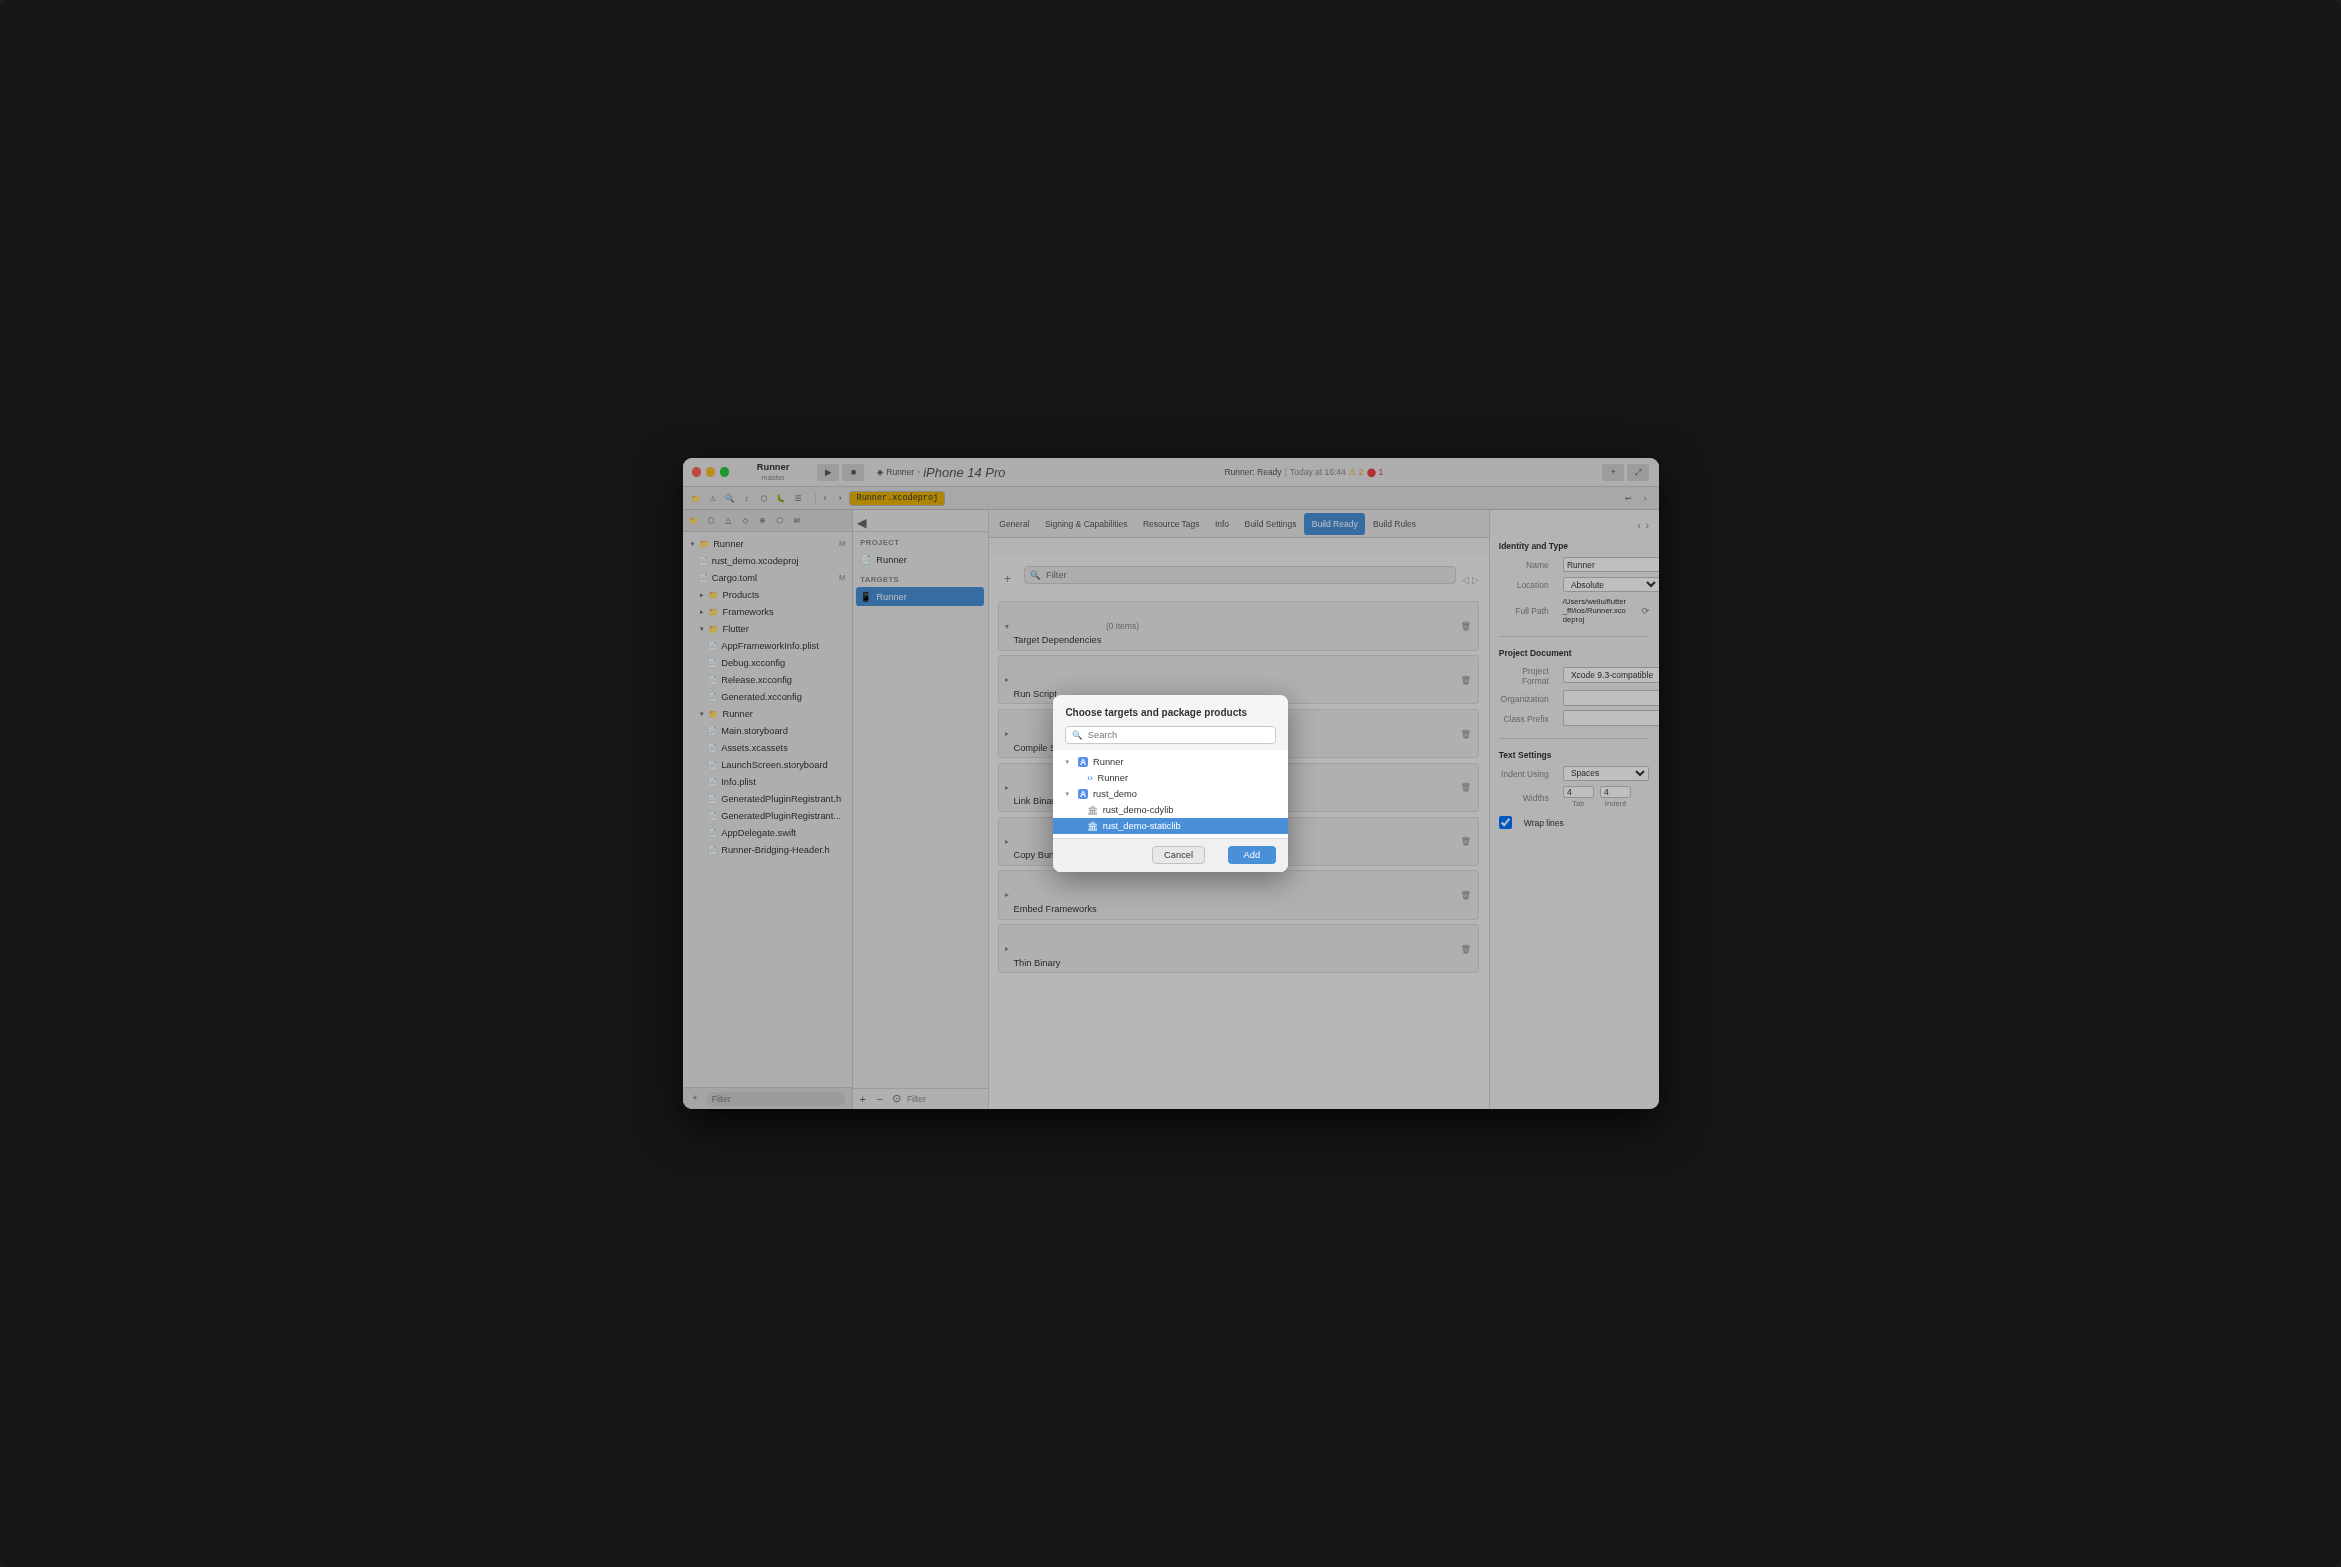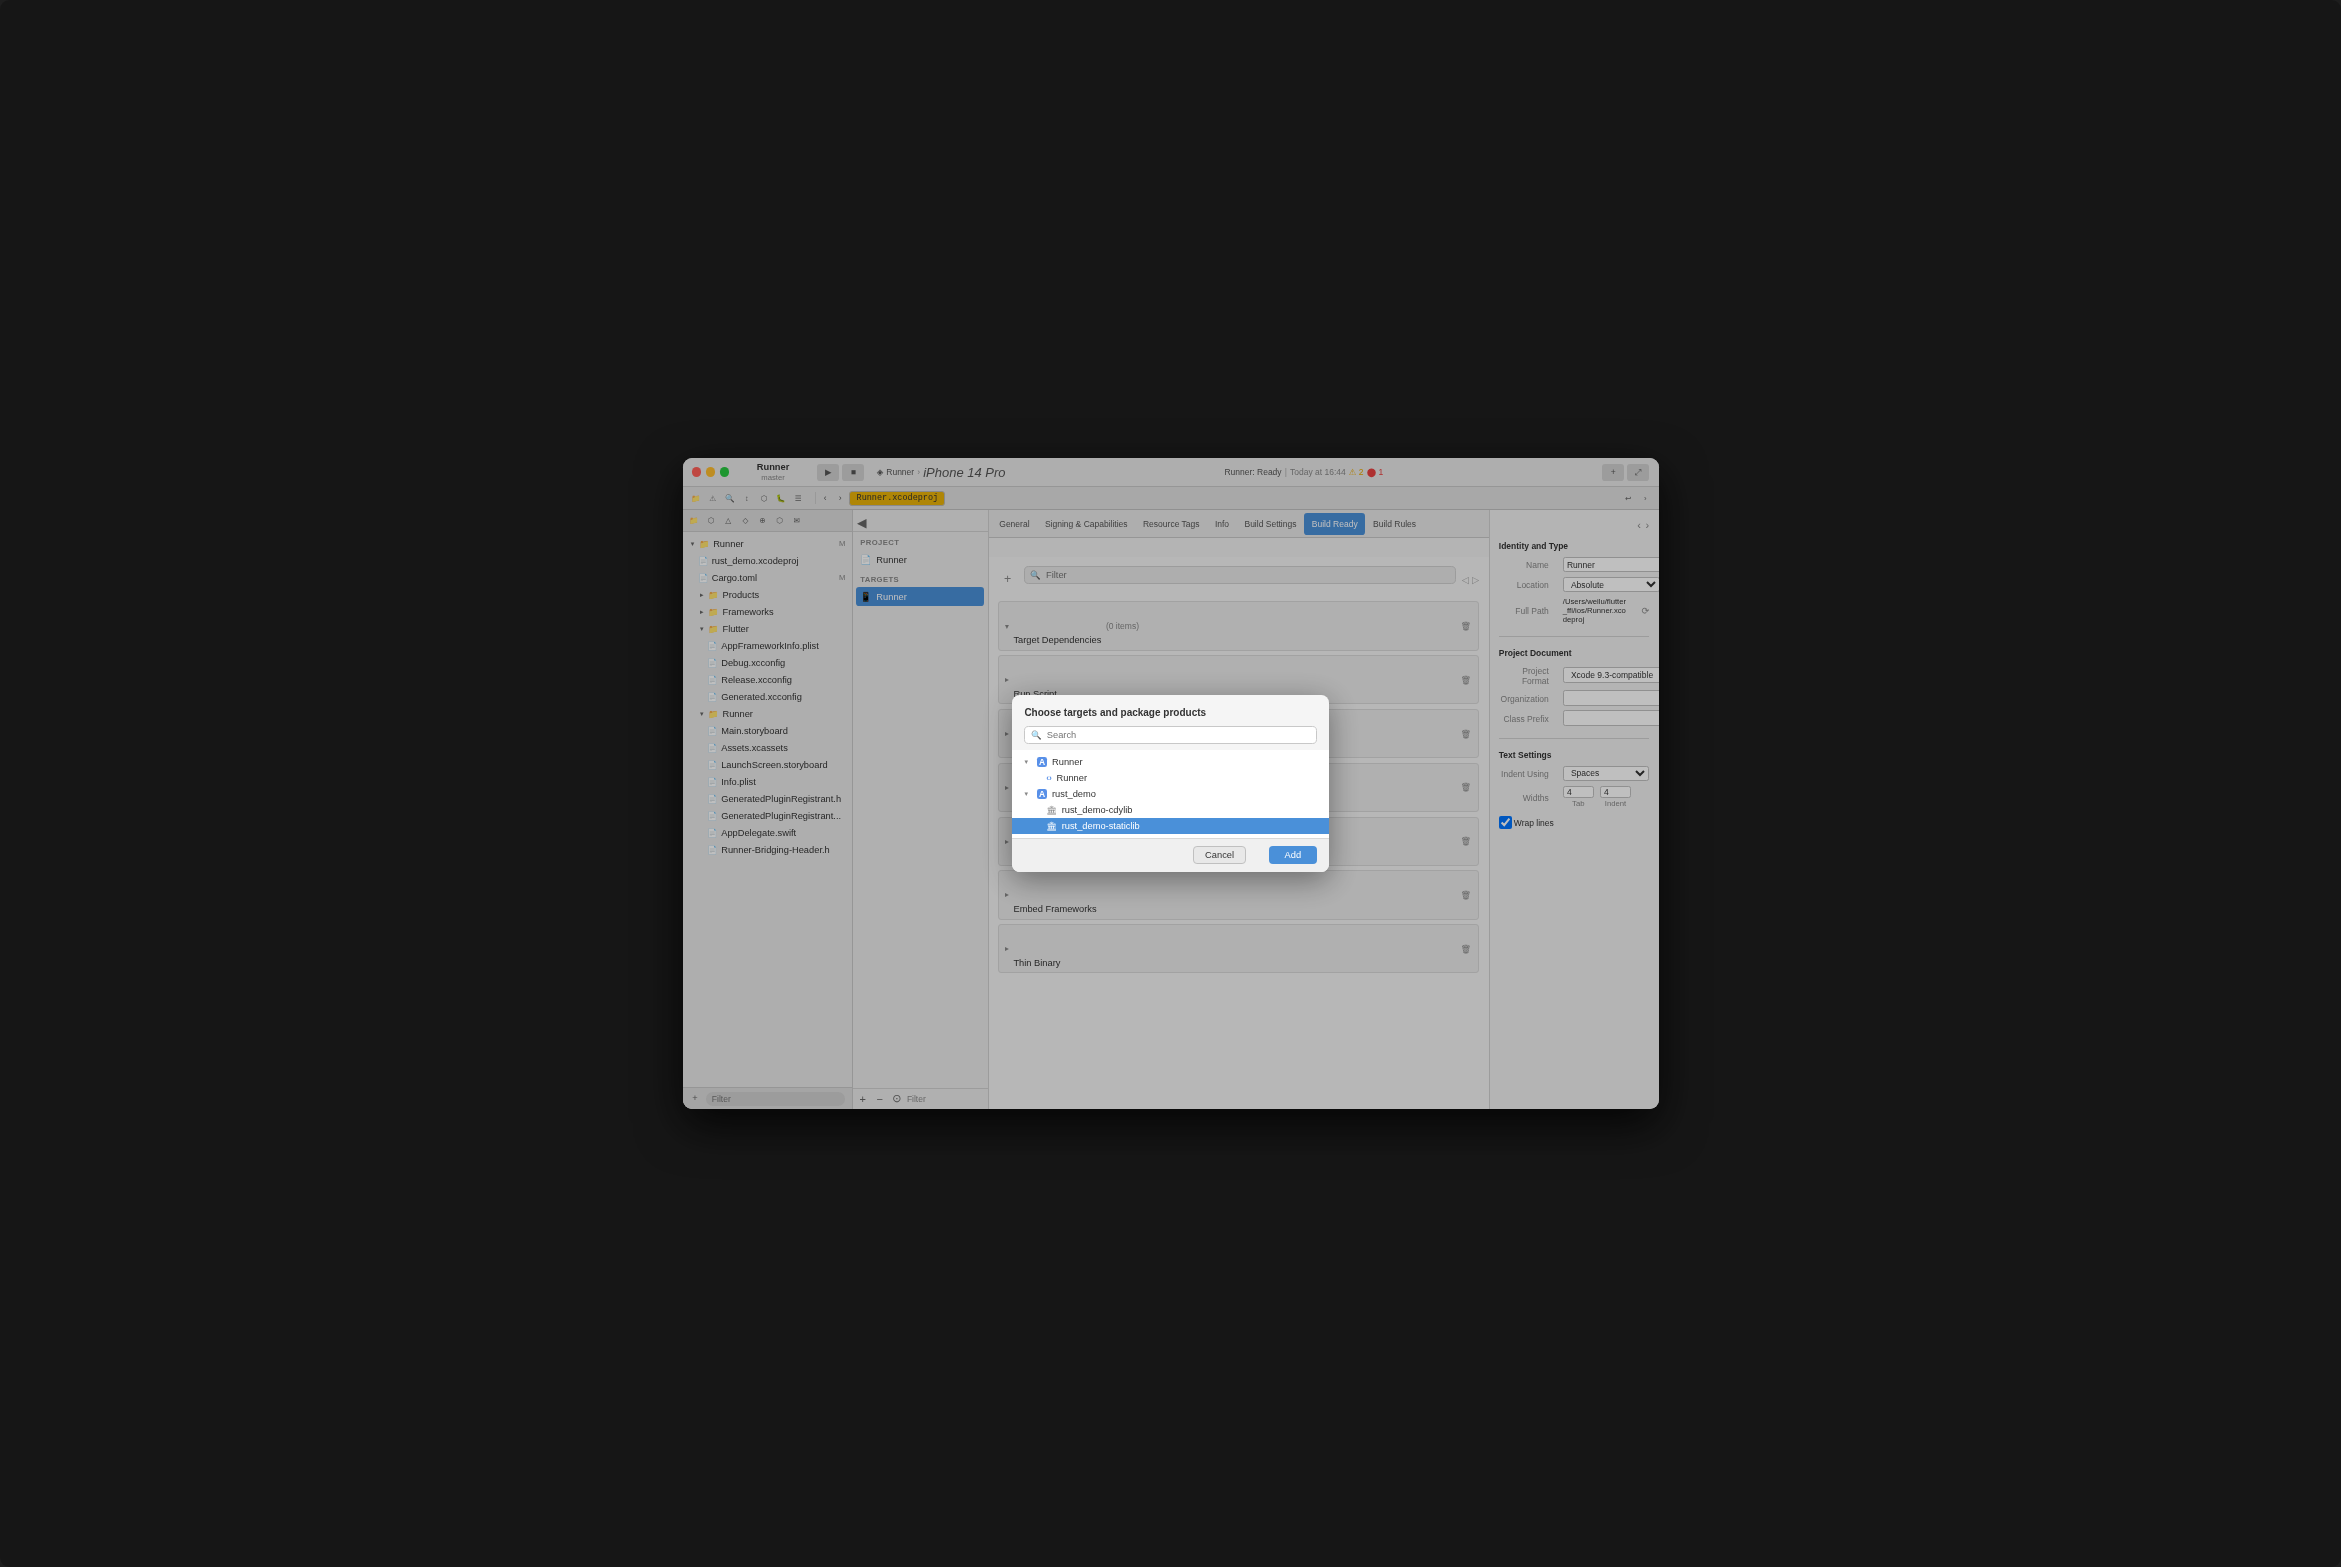--- a/index.html
+++ b/index.html
@@ -344,21 +344,21 @@
       position: fixed;
       inset: 0;
       background: rgba(0,0,0,0.3);
       display: flex;
       align-items: center;
       justify-content: center;
       z-index: 1000;
       border-radius: 9.3px;
     }
     .modal {
-      width: 317px;
+      width: 235px;
       background: #f5f5f5;
       border-radius: 7.7px;
       box-shadow: 0 7.7px 31px rgba(0,0,0,0.4);
       overflow: hidden;
     }
     .modal-header {
       padding: 12.4px 12.4px 6.2px;
     }
     .modal-title {
       font-size: 10px;
@@ -805,21 +805,21 @@
               <input class="rp-input" type="number" value="4" style="width: 31px;">
               <span style="font-size:7.7px;color:#888;">Tab</span>
             </div>
             <div style="display:flex;flex-direction:column;align-items:center;gap:1.5px;">
               <input class="rp-input" type="number" value="4" style="width: 31px;">
               <span style="font-size:7.7px;color:#888;">Indent</span>
             </div>
           </div>
         </div>
         <div style="padding:3.1px 0;">
-          <label style="display:flex;align-items:center;gap:2px;font-size:8.5px;color:#333;cursor:pointer;">
+          <label style="display:flex;align-items:center;gap:12px;font-size:8.5px;color:#333;cursor:pointer;">
             <input type="checkbox" checked="" style="">
             <span>Wrap lines</span>
           </label>
         </div>
       </div>
     </div>
   </div>
 </div>
 
 <div class="modal-overlay" style="position:absolute;top:0;left:0;right:0;bottom:0;display:flex;align-items:center;justify-content:center;background:rgba(0,0,0,0.25);border-radius:9.3px;">

